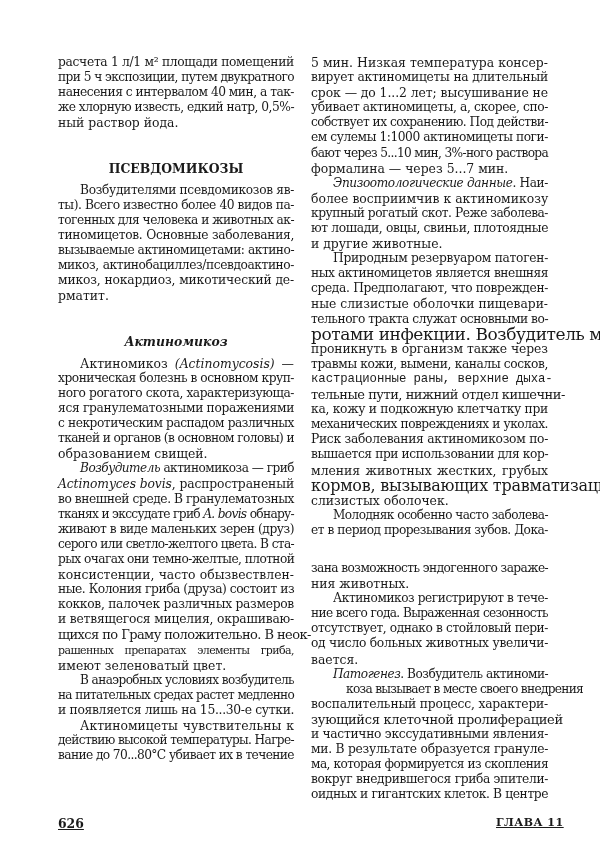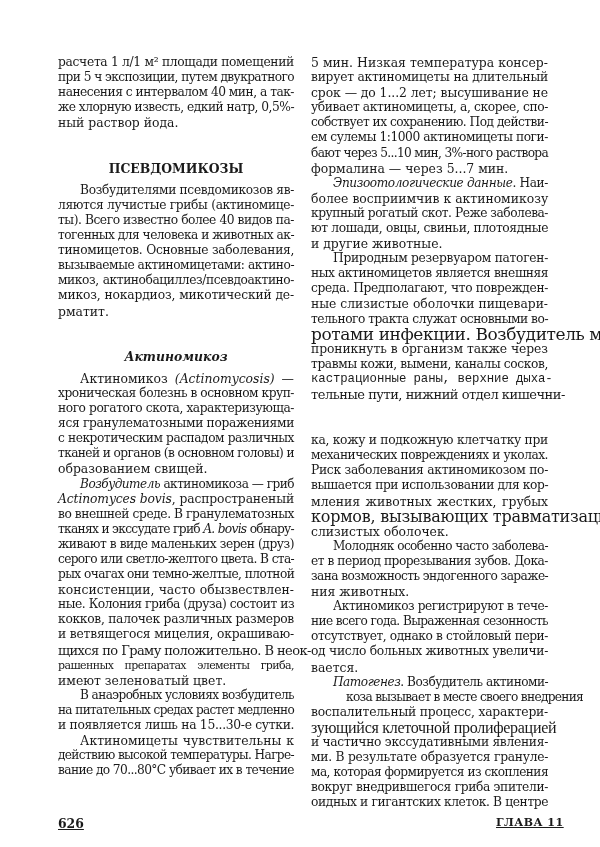--- a/index.html
+++ b/index.html
@@ -26,21 +26,20 @@
     <span class="ln" style="letter-spacing: -0.313253px; font-size: 12.2958px;"><span>расчета 1 л/1 м² площади помещений</span></span>
     <span class="ln" style="letter-spacing: -0.59542px; font-size: 12.1933px;"><span>при 5 ч экспозиции, путем двукратного</span></span>
     <span class="ln" style="letter-spacing: -0.511628px; font-size: 12.2444px;"><span>нанесения с интервалом 40 мин, а так-</span></span>
     <span class="ln" style="letter-spacing: -0.511628px; font-size: 12.2444px;"><span>же хлорную известь, едкий натр, 0,5%-</span></span>
     <span class="ln last"><span>ный раствор йода.</span></span>
     <span class="gap"></span>
     <span class="gap"></span>
     <span class="h">ПСЕВДОМИКОЗЫ</span>
     <span class="gap" style="height: 7px;"></span>
     <span class="ln ind" style="letter-spacing: -0.313253px; font-size: 12.1933px;"><span>Возбудителями псевдомикозов яв-</span></span>
-    <span class="ln" style="letter-spacing: -0.358566px; font-size: 12.2444px;"><span>ляются лучистые грибы (актиномице-</span></span>
     <span class="ln" style="letter-spacing: -0.46875px; font-size: 12.2958px;"><span>ты). Всего известно более 40 видов па-</span></span>
     <span class="ln" style="letter-spacing: -0.511628px; font-size: 12.1933px;"><span>тогенных для человека и животных ак-</span></span>
     <span class="ln" style="letter-spacing: -0.313253px; font-size: 12.2444px;"><span>тиномицетов. Основные заболевания,</span></span>
     <span class="ln" style="letter-spacing: -0.447059px; font-size: 12.1933px;"><span>вызываемые актиномицетами: актино-</span></span>
     <span class="ln" style="letter-spacing: -0.425197px; font-size: 12.2444px;"><span>микоз, актинобациллез/псевдоактино-</span></span>
     <span class="ln" style="letter-spacing: -0.17284px; font-size: 12.3477px;"><span>микоз, нокардиоз, микотический де-</span></span>
     <span class="ln last"><span>рматит.</span></span>
     <span class="gap"></span>
     <span class="gap"></span>
     <span class="sub">Актиномикоз</span>
@@ -90,40 +89,40 @@
     <span class="ln ind" style="letter-spacing: -0.266129px; font-size: 12.245px;"><span>Природным резервуаром патоген-</span></span>
     <span class="ln" style="letter-spacing: -0.423529px; font-size: 12.245px;"><span>ных актиномицетов является внешняя</span></span>
     <span class="ln" style="letter-spacing: -0.357143px; font-size: 12.245px;"><span>среда. Предполагают, что поврежден-</span></span>
     <span class="ln" style="letter-spacing: -0.0252101px; font-size: 12.3479px;"><span>ные слизистые оболочки пищевари-</span></span>
     <span class="ln" style="letter-spacing: -0.488372px; font-size: 12.245px;"><span>тельного тракта служат основными во-</span></span>
     <span class="ln" style="letter-spacing: -0.423529px; font-size: 17px;"><span>ротами инфекции. Возбудитель может</span></span>
     <span class="ln" style="letter-spacing: -0.075px; font-size: 12.3479px;"><span>проникнуть в организм также через</span></span>
     <span class="ln" style="letter-spacing: -0.379447px; font-size: 12.245px;"><span>травмы кожи, вымени, каналы сосков,</span></span>
     <span class="ln" style="letter-spacing: -0.075px; font-size: 12.3479px; font-family: Liberation Mono, monospace;"><span>кастрационные раны, верхние дыха-</span></span>
     <span class="ln" style="letter-spacing: -0.488372px; font-size: 13px;"><span>тельные пути, нижний отдел кишечни-</span></span>
-    <span class="ln" style="letter-spacing: -0.289157px; font-size: 12.2962px; margin-top: 31px;"><span>ка, кожу и подкожную клетчатку при</span></span>
+    <span class="ln" style="letter-spacing: -0.289157px; font-size: 12.2962px;"><span>ка, кожу и подкожную клетчатку при</span></span>
     <span class="ln" style="letter-spacing: -0.488372px; font-size: 12.1942px;"><span>механических повреждениях и уколах.</span></span>
     <span class="ln" style="letter-spacing: -0.289157px; font-size: 12.2962px;"><span>Риск заболевания актиномикозом по-</span></span>
     <span class="ln" style="letter-spacing: -0.401575px; font-size: 12.245px;"><span>вышается при использовании для кор-</span></span>
     <span class="ln"><span>мления животных жестких, грубых</span></span>
     <span class="ln" style="letter-spacing: -0.242915px; font-size: 16px;"><span>кормов, вызывающих травматизацию</span></span>
     <span class="ln last"><span>слизистых оболочек.</span></span>
     <span class="ln ind" style="letter-spacing: -0.551724px; font-size: 12.0938px;"><span>Молодняк особенно часто заболева-</span></span>
     <span class="ln" style="letter-spacing: -0.509653px; font-size: 12.245px;"><span>ет в период прорезывания зубов. Дока-</span></span>
-    <span class="ln" style="letter-spacing: -0.572519px; font-size: 12.1942px;"><span>зана возможность эндогенного зараже-</span></span>
+    <span class="ln" style="letter-spacing: -0.572519px; font-size: 12.1942px; margin-top: 23px;"><span>зана возможность эндогенного зараже-</span></span>
     <span class="ln last"><span>ния животных.</span></span>
     <span class="ln ind" style="letter-spacing: -0.423529px; font-size: 12.1438px;"><span>Актиномикоз регистрируют в тече-</span></span>
     <span class="ln" style="letter-spacing: -0.633962px; font-size: 12.1438px;"><span>ние всего года. Выраженная сезонность</span></span>
     <span class="ln" style="letter-spacing: -0.445312px; font-size: 12.245px;"><span>отсутствует, однако в стойловый пери-</span></span>
     <span class="ln" style="letter-spacing: -0.289157px; font-size: 12.2962px;"><span>од число больных животных увеличи-</span></span>
     <span class="ln last"><span>вается.</span></span>
     <span class="ln ind" style="letter-spacing: -0.488372px; font-size: 12.1438px;"><span class="it">Патогенез</span><span>. Возбудитель актиноми-</span></span>
     <span class="ln" style="letter-spacing: -0.713755px; font-size: 12.1942px; margin-left: 35px;"><span>коза вызывает в месте своего внедрения</span></span>
     <span class="ln" style="letter-spacing: -0.195918px; font-size: 12.3479px;"><span>воспалительный процесс, характери-</span></span>
-    <span class="ln" style="letter-spacing: -0.289157px; font-size: 16px; font-family: Liberation Serif, serif;"><span>зующийся клеточной пролиферацией</span></span>
+    <span class="ln" style="letter-spacing: -0.289157px; font-size: 13px;"><span>зующийся клеточной пролиферацией</span></span>
     <span class="ln" style="letter-spacing: -0.289157px; font-size: 12.2962px;"><span>и частично экссудативными явления-</span></span>
     <span class="ln" style="letter-spacing: -0.289157px; font-size: 12.2962px;"><span>ми. В результате образуется грануле-</span></span>
     <span class="ln" style="letter-spacing: -0.551724px; font-size: 12.1438px;"><span>ма, которая формируется из скопления</span></span>
     <span class="ln" style="letter-spacing: -0.357143px; font-size: 12.245px;"><span>вокруг внедрившегося гриба эпители-</span></span>
     <span class="ln" style="letter-spacing: -0.401575px; font-size: 12.2962px;"><span>оидных и гигантских клеток. В центре</span></span>
   </div>
 
 <div class="folio left">626</div>
 <div class="folio right">ГЛАВА 11</div>
 

